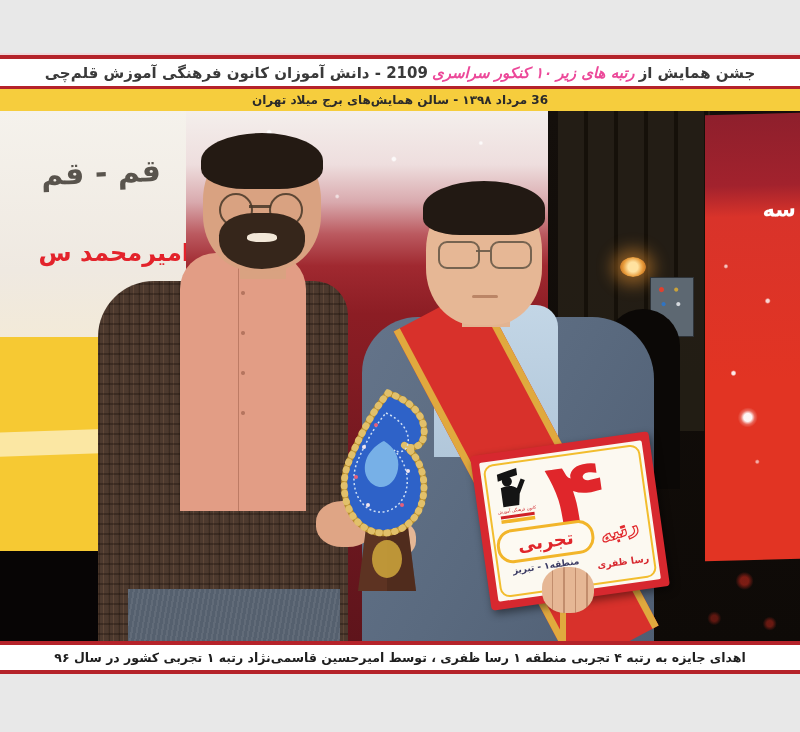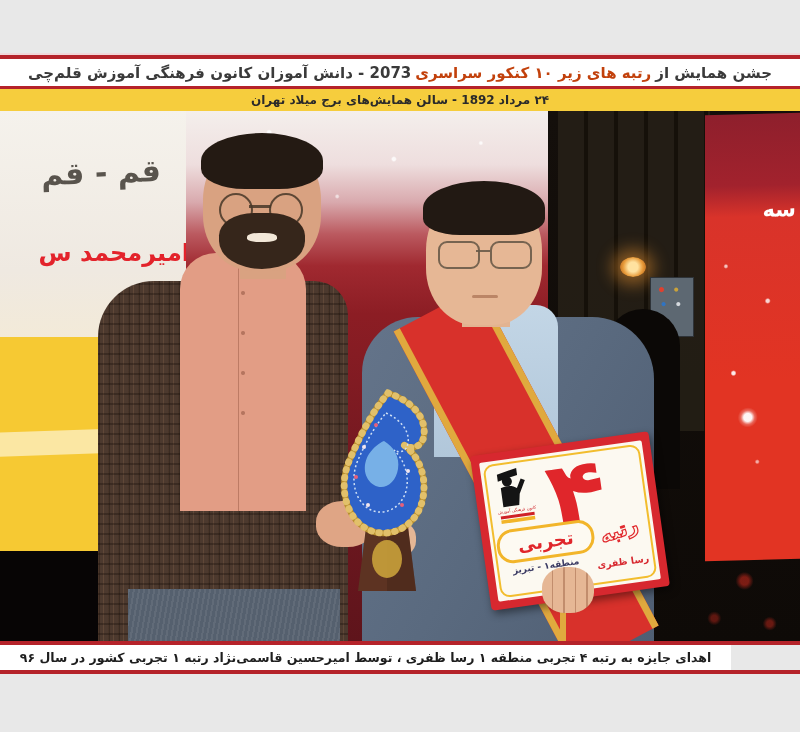--- a/index.html
+++ b/index.html
@@ -3,21 +3,21 @@
 <meta charset="utf-8">
 <style>
   html,body{margin:0;padding:0;}
   body{width:800px;height:732px;background:#e8e8e8;font-family:"DejaVu Sans",sans-serif;overflow:hidden;position:relative;}
   .abs{position:absolute;}
   
   .top-space{position:absolute;left:0;top:0;width:800px;height:53px;background:#e8e8e8;}
   .rule-pink{position:absolute;left:0;top:53px;width:800px;height:2px;background:#f0d8da;}
   .rule-red1{position:absolute;left:0;top:55px;width:800px;height:4px;background:#b5232a;}
   .masthead{position:absolute;left:0;top:59px;width:800px;height:27px;background:#ffffff;display:flex;align-items:center;justify-content:center;direction:rtl;font-weight:bold;font-size:15px;color:#3a3a3a;white-space:nowrap;}
-  .masthead .hl{color:#c2410c;padding:0 4px;}
+  .masthead .hl{color:#ec4899;padding:0 4px;font-style:italic;}
   .rule-red2{position:absolute;left:0;top:86px;width:800px;height:3px;background:#b5232a;}
   .subhead{position:absolute;left:0;top:89px;width:800px;height:22px;background:#f6cd3d;display:flex;align-items:center;justify-content:center;direction:rtl;font-weight:bold;font-size:12px;color:#2a2a2a;}
   
   .photo{position:absolute;left:0;top:111px;width:800px;height:534px;background:#16100d;overflow:hidden;}
   
   .scr-left{left:0;top:0;width:208px;height:534px;}
   .scr-white{left:0;top:0;width:208px;height:228px;background:linear-gradient(180deg,#f5f2ec 0%,#efe9e1 70%,#f3ead8 100%);}
   .scr-city{left:6px;top:44px;width:190px;text-align:center;font-size:30px;font-weight:bold;color:#59544d;direction:rtl;transform:rotate(-2deg);letter-spacing:2px;}
   .scr-name{left:-6px;top:128px;width:196px;font-size:24px;font-weight:bold;color:#e3232b;direction:rtl;white-space:nowrap;overflow:hidden;}
   .scr-yellow{left:0;top:226px;width:208px;height:216px;background:#f6c933;}
@@ -104,40 +104,40 @@
   .cert-inner{left:8px;top:8px;width:164px;height:140px;background:#fcf9f1;border-radius:2px;}
   .cert-gold{left:3px;top:3px;width:154px;height:130px;border:2px solid #f2bd2e;border-radius:10px;}
   .cert-logo{left:8px;top:7px;width:46px;height:58px;}
   .cert-num{left:50px;top:-14px;width:84px;height:118px;font-size:96px;line-height:118px;font-weight:bold;color:#e0262b;text-align:center;}
   .cert-field{left:6px;top:70px;width:92px;height:28px;border:3px solid #f2b52a;border-radius:16px;background:#fdfaf2;color:#e0262b;font-size:18px;font-weight:bold;text-align:center;line-height:28px;direction:rtl;}
   .cert-rank{left:100px;top:74px;width:58px;font-size:20px;font-weight:bold;color:#fdf6ea;-webkit-text-stroke:1.2px #e0262b;text-align:center;transform:rotate(-12deg);direction:rtl;}
   .cert-name{left:96px;top:112px;width:66px;font-size:9.5px;font-weight:bold;color:#d7282f;text-align:center;direction:rtl;white-space:nowrap;}
   .cert-region{left:8px;top:106px;width:88px;font-size:9px;font-weight:bold;color:#3a3a63;text-align:center;direction:rtl;white-space:nowrap;}
   
   .cap-rule-top{position:absolute;left:0;top:641px;width:800px;height:4px;background:#b5232a;}
-  .caption{position:absolute;left:0;top:645px;width:731px;height:25px;background:#ffffff;display:flex;align-items:center;justify-content:center;direction:rtl;font-size:12.5px;font-weight:bold;color:#1e1e1e;}
+  .caption{position:absolute;left:0;top:645px;width:800px;height:25px;background:#ffffff;display:flex;align-items:center;justify-content:center;direction:rtl;font-size:12.5px;font-weight:bold;color:#1e1e1e;}
   .cap-rule-bot{position:absolute;left:0;top:670px;width:800px;height:4px;background:#b5232a;}
   .bottom-space{position:absolute;left:0;top:674px;width:800px;height:58px;background:#e8e8e8;}
 </style>
 </head>
 <body>
 
 <div class="top-space"></div>
 <div class="rule-pink"></div>
 <div class="rule-red1"></div>
 
 <div class="masthead">
   <span>جشن همایش از </span>
   <span class="hl">رتبه های زیر ۱۰ کنکور سراسری</span>
-  <span> 2073 - دانش آموزان کانون فرهنگی آموزش قلم‌چی</span>
+  <span> 2109 - دانش آموزان کانون فرهنگی آموزش قلم‌چی</span>
 </div>
 
 <div class="rule-red2"></div>
 <div class="subhead">
-  <span>۲۴ مرداد 1892 - سالن همایش‌های برج میلاد تهران</span>
+  <span>36 مرداد ۱۳۹۸ - سالن همایش‌های برج میلاد تهران</span>
 </div>
 
 <div class="photo">
 
   <div class="abs scr-left">
     <div class="abs scr-white">
       <div class="abs scr-city">قم - قم</div>
       <div class="abs scr-name">امیرمحمد س</div>
     </div>
     <div class="abs scr-yellow">

